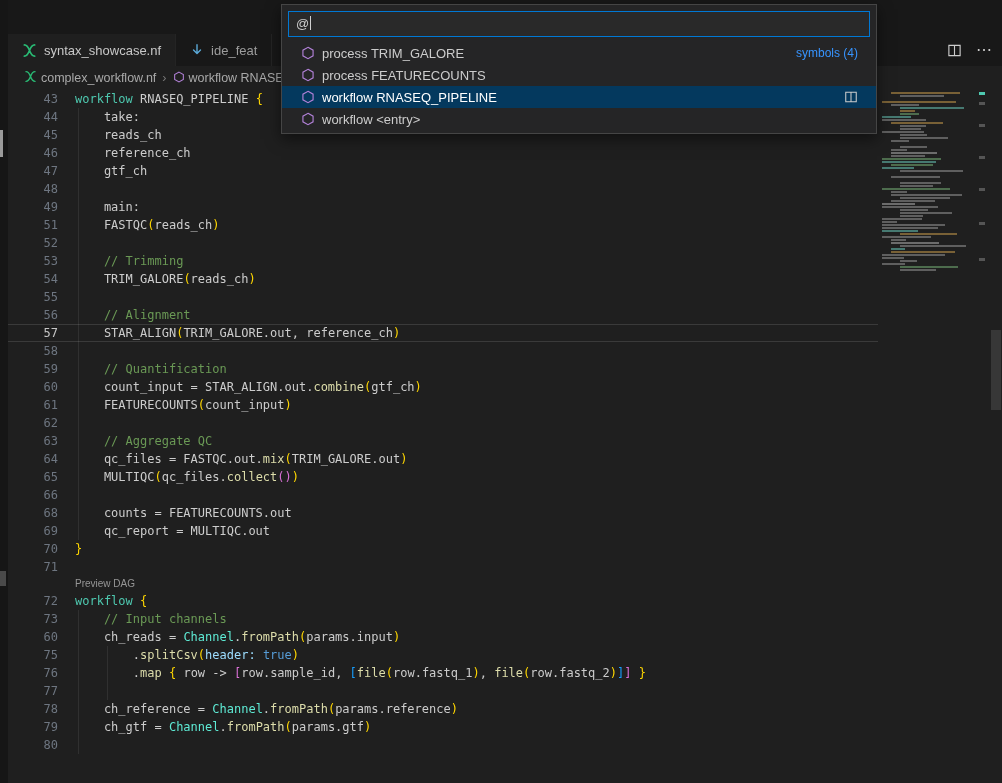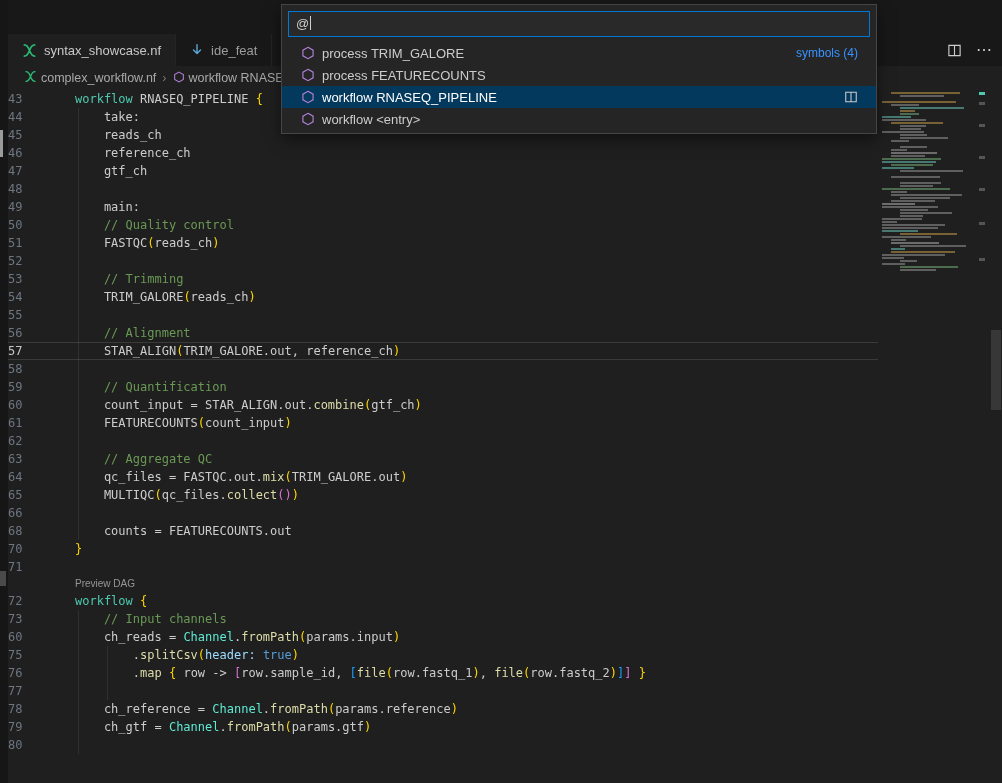--- a/index.html
+++ b/index.html
@@ -23,21 +23,21 @@
 
   .breadcrumbs{height:24px;background:#1f1f1f;display:flex;align-items:center;padding-left:16px;gap:6px;
                font-size:12.5px;color:#a9a9a9}
   .bc-item{display:flex;align-items:center;gap:4px;cursor:pointer}
   .bc-sep{color:#7a7a7a}
 
   .editor{position:absolute;top:90px;left:0;right:0;bottom:0;overflow:hidden;background:#1f1f1f}
   .rows{position:absolute;left:0;top:0;width:870px}
   .row{height:18px;line-height:18px;position:relative;white-space:pre;font-size:12px}
   .row.cur{box-shadow:inset 0 1px 0 rgba(255,255,255,.12), inset 0 -1px 0 rgba(255,255,255,.12)}
-  .num{display:inline-block;width:50px;color:#6e7681;font-family:"DejaVu Sans Mono",monospace}
+  .num{display:inline-block;width:50px;text-align:right;color:#6e7681;font-family:"DejaVu Sans Mono",monospace}
   .row.cur .num{color:#c6c6c6}
   .code{margin-left:17px;font-family:"DejaVu Sans Mono",monospace}
   .guide{position:absolute;top:0;bottom:0;width:1px;background:rgba(255,255,255,.08)}
   .lens-row{height:16px;line-height:15px;margin-left:67px;font-size:10px;color:#969696;cursor:pointer}
 
   .tk-pl{color:#cccccc}.tk-kw{color:#4ec9b0}.tk-kw2{color:#569cd6}.tk-cls{color:#5eead4}
   .tk-fn{color:#dcdcaa}.tk-prop{color:#9cdcfe}.tk-cm{color:#6a9955}
   .tk-b1{color:#ffd700}.tk-b2{color:#da70d6}.tk-b3{color:#179fff}
 
   .minimap{position:absolute;left:870px;top:0;width:97px;bottom:0}
@@ -119,38 +119,38 @@
 
   <div class="editor">
     <div class="rows" id="rows">
         <div class="row"><span class="num">43</span><span class="code"><span class="tk-kw">workflow</span><span class="tk-pl"> RNASEQ_PIPELINE </span><span class="tk-b1">{</span></span></div>
         <div class="row"><i class="guide" style="left: 70px;"></i><span class="num">44</span><span class="code"><span class="tk-pl">    take:</span></span></div>
         <div class="row"><i class="guide" style="left: 70px;"></i><span class="num">45</span><span class="code"><span class="tk-pl">    reads_ch</span></span></div>
         <div class="row"><i class="guide" style="left: 70px;"></i><span class="num">46</span><span class="code"><span class="tk-pl">    reference_ch</span></span></div>
         <div class="row"><i class="guide" style="left: 70px;"></i><span class="num">47</span><span class="code"><span class="tk-pl">    gtf_ch</span></span></div>
         <div class="row"><i class="guide" style="left: 70px;"></i><span class="num">48</span><span class="code"></span></div>
         <div class="row"><i class="guide" style="left: 70px;"></i><span class="num">49</span><span class="code"><span class="tk-pl">    main:</span></span></div>
-        <div class="row"><i class="guide" style="left: 70px;"></i><span class="num">50</span><span class="code"><span class="tk-cm">    // Quality control</span></span></div>
         <div class="row"><i class="guide" style="left: 70px;"></i><span class="num">51</span><span class="code"><span class="tk-pl">    FASTQC</span><span class="tk-b1">(</span><span class="tk-pl">reads_ch</span><span class="tk-b1">)</span></span></div>
         <div class="row"><i class="guide" style="left: 70px;"></i><span class="num">52</span><span class="code"></span></div>
         <div class="row"><i class="guide" style="left: 70px;"></i><span class="num">53</span><span class="code"><span class="tk-cm">    // Trimming</span></span></div>
         <div class="row"><i class="guide" style="left: 70px;"></i><span class="num">54</span><span class="code"><span class="tk-pl">    TRIM_GALORE</span><span class="tk-b1">(</span><span class="tk-pl">reads_ch</span><span class="tk-b1">)</span></span></div>
         <div class="row"><i class="guide" style="left: 70px;"></i><span class="num">55</span><span class="code"></span></div>
         <div class="row"><i class="guide" style="left: 70px;"></i><span class="num">56</span><span class="code"><span class="tk-cm">    // Alignment</span></span></div>
         <div class="row cur"><i class="guide" style="left: 70px;"></i><span class="num">57</span><span class="code"><span class="tk-pl">    STAR_ALIGN</span><span class="tk-b1">(</span><span class="tk-pl">TRIM_GALORE.out, reference_ch</span><span class="tk-b1">)</span></span></div>
         <div class="row"><i class="guide" style="left: 70px;"></i><span class="num">58</span><span class="code"></span></div>
         <div class="row"><i class="guide" style="left: 70px;"></i><span class="num">59</span><span class="code"><span class="tk-cm">    // Quantification</span></span></div>
         <div class="row"><i class="guide" style="left: 70px;"></i><span class="num">60</span><span class="code"><span class="tk-pl">    count_input = STAR_ALIGN.out.</span><span class="tk-fn">combine</span><span class="tk-b1">(</span><span class="tk-pl">gtf_ch</span><span class="tk-b1">)</span></span></div>
         <div class="row"><i class="guide" style="left: 70px;"></i><span class="num">61</span><span class="code"><span class="tk-pl">    FEATURECOUNTS</span><span class="tk-b1">(</span><span class="tk-pl">count_input</span><span class="tk-b1">)</span></span></div>
         <div class="row"><i class="guide" style="left: 70px;"></i><span class="num">62</span><span class="code"></span></div>
         <div class="row"><i class="guide" style="left: 70px;"></i><span class="num">63</span><span class="code"><span class="tk-cm">    // Aggregate QC</span></span></div>
         <div class="row"><i class="guide" style="left: 70px;"></i><span class="num">64</span><span class="code"><span class="tk-pl">    qc_files = FASTQC.out.</span><span class="tk-fn">mix</span><span class="tk-b1">(</span><span class="tk-pl">TRIM_GALORE.out</span><span class="tk-b1">)</span></span></div>
         <div class="row"><i class="guide" style="left: 70px;"></i><span class="num">65</span><span class="code"><span class="tk-pl">    MULTIQC</span><span class="tk-b1">(</span><span class="tk-pl">qc_files.</span><span class="tk-fn">collect</span><span class="tk-b2">(</span><span class="tk-b2">)</span><span class="tk-b1">)</span></span></div>
         <div class="row"><i class="guide" style="left: 70px;"></i><span class="num">66</span><span class="code"></span></div>
         <div class="row"><i class="guide" style="left: 70px;"></i><span class="num">68</span><span class="code"><span class="tk-pl">    counts = FEATURECOUNTS.out</span></span></div>
+        <div class="row"><i class="guide" style="left: 70px;"></i><span class="num">69</span><span class="code"><span class="tk-pl">    qc_report = MULTIQC.out</span></span></div>
         <div class="row"><span class="num">70</span><span class="code"><span class="tk-b1">}</span></span></div>
         <div class="row"><span class="num">71</span><span class="code"></span></div>
         <div class="lens-row">Preview DAG</div>
         <div class="row"><span class="num">72</span><span class="code"><span class="tk-kw">workflow </span><span class="tk-b1">{</span></span></div>
         <div class="row"><i class="guide" style="left: 70px;"></i><span class="num">73</span><span class="code"><span class="tk-cm">    // Input channels</span></span></div>
         <div class="row"><i class="guide" style="left: 70px;"></i><span class="num">60</span><span class="code"><span class="tk-pl">    ch_reads = </span><span class="tk-cls">Channel</span><span class="tk-pl">.</span><span class="tk-fn">fromPath</span><span class="tk-b1">(</span><span class="tk-pl">params.input</span><span class="tk-b1">)</span></span></div>
         <div class="row"><i class="guide" style="left: 70px;"></i><i class="guide" style="left: 98.8984px;"></i><span class="num">75</span><span class="code"><span class="tk-pl">        .</span><span class="tk-fn">splitCsv</span><span class="tk-b1">(</span><span class="tk-prop">header:</span><span class="tk-pl"> </span><span class="tk-kw2">true</span><span class="tk-b1">)</span></span></div>
         <div class="row"><i class="guide" style="left: 70px;"></i><i class="guide" style="left: 98.8984px;"></i><span class="num">76</span><span class="code"><span class="tk-pl">        .</span><span class="tk-fn">map</span><span class="tk-pl"> </span><span class="tk-b1">{</span><span class="tk-pl"> row </span><span class="tk-pl">-&gt;</span><span class="tk-pl"> </span><span class="tk-b2">[</span><span class="tk-pl">row.sample_id, </span><span class="tk-b3">[</span><span class="tk-fn">file</span><span class="tk-b1">(</span><span class="tk-pl">row.fastq_1</span><span class="tk-b1">)</span><span class="tk-pl">, </span><span class="tk-fn">file</span><span class="tk-b1">(</span><span class="tk-pl">row.fastq_2</span><span class="tk-b1">)</span><span class="tk-b3">]</span><span class="tk-b2">]</span><span class="tk-pl"> </span><span class="tk-b1">}</span></span></div>
         <div class="row"><i class="guide" style="left: 70px;"></i><i class="guide" style="left: 98.8984px;"></i><span class="num">77</span><span class="code"></span></div>
         <div class="row"><i class="guide" style="left: 70px;"></i><span class="num">78</span><span class="code"><span class="tk-pl">    ch_reference = </span><span class="tk-cls">Channel</span><span class="tk-pl">.</span><span class="tk-fn">fromPath</span><span class="tk-b1">(</span><span class="tk-pl">params.reference</span><span class="tk-b1">)</span></span></div>

